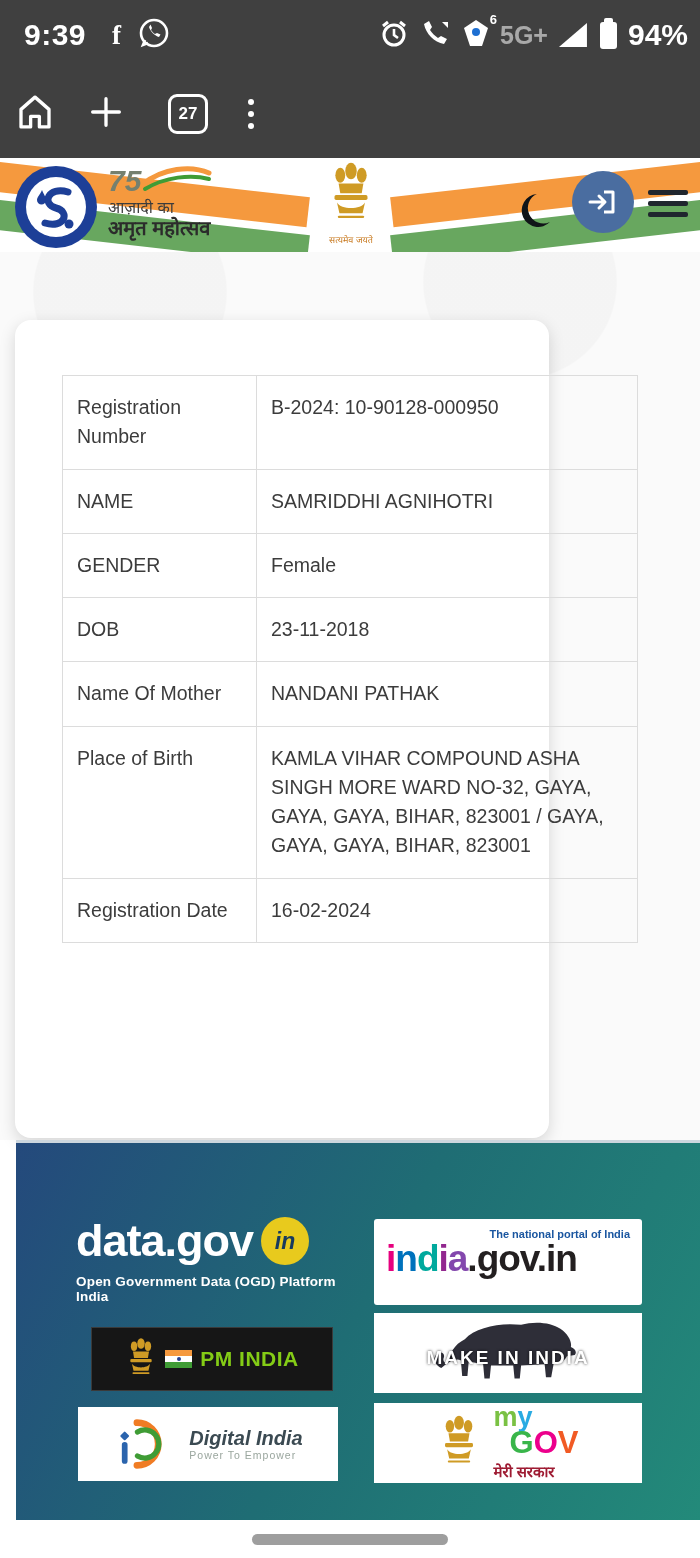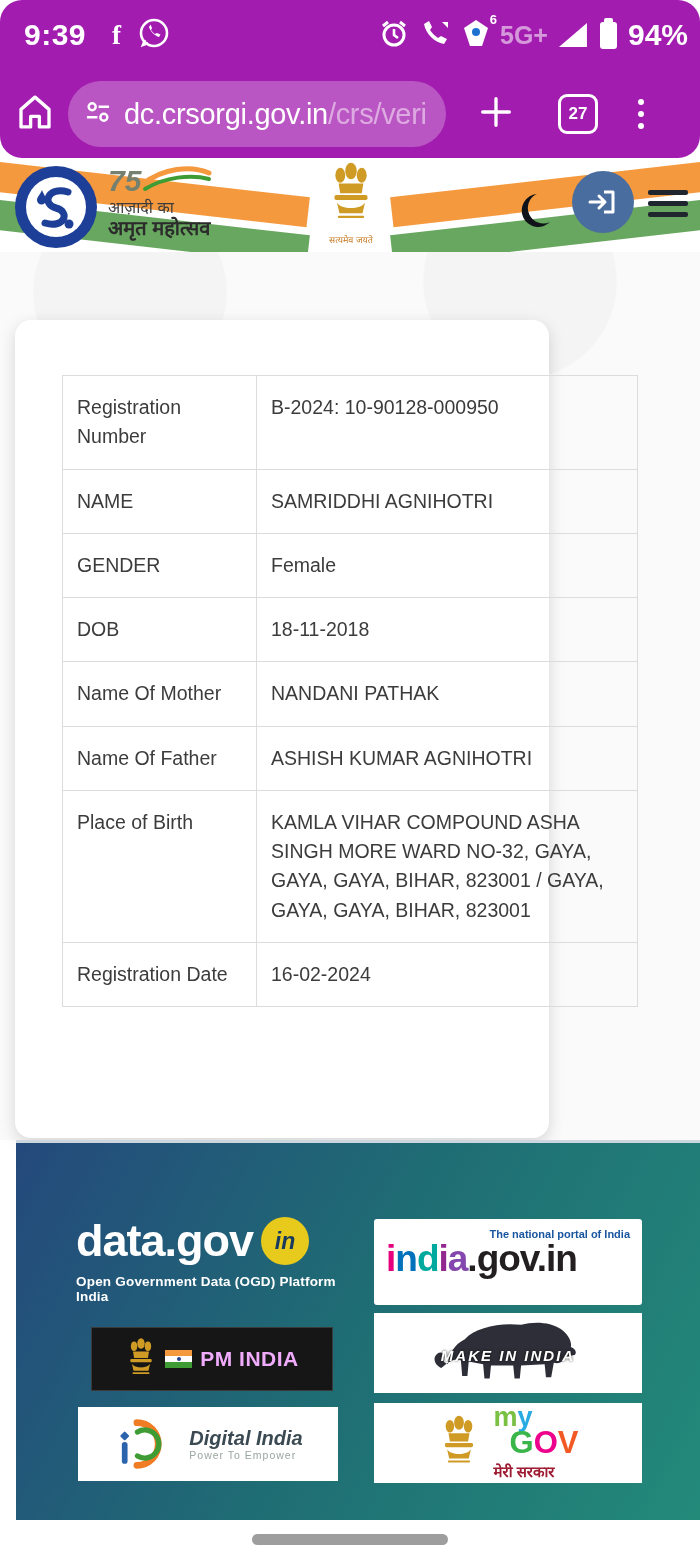--- a/index.html
+++ b/index.html
@@ -1,20 +1,20 @@
 <!DOCTYPE html>
 <html><head>
 <meta charset="utf-8">
 <style>
   html,body{margin:0;padding:0;background:#e9e9e9;}
   #screen{position:relative;width:700px;height:1558px;overflow:hidden;
     font-family:"Liberation Sans",sans-serif;background:#fff;margin:0 auto;}
 
   
-  .chrome{position:absolute;top:0;left:0;width:700px;height:158px;background:#a21caf;border-radius:22px;}
+  .chrome{position:absolute;top:0;left:0;width:700px;height:158px;background:#404040;}
   .statusbar{position:absolute;top:0;left:0;width:700px;height:70px;display:flex;align-items:center;}
   .sb-time{color:#fff;font-size:30px;font-weight:700;margin-left:24px;letter-spacing:.5px;}
   .sb-left-icons{display:flex;align-items:center;gap:16px;margin-left:26px;}
   .fb-f{color:#fff;font-size:27px;font-weight:700;font-family:"Liberation Serif",serif;}
   .sb-right{position:absolute;right:12px;top:0;height:70px;display:flex;align-items:center;gap:11px;}
   .sb-net{color:rgba(255,255,255,.55);font-size:25px;font-weight:700;}
   .sb-batt-pct{color:#fff;font-size:30px;font-weight:700;}
   .tri-signal{width:28px;height:24px;background:#fff;clip-path:polygon(100% 0,100% 100%,0 100%);}
   .battery{width:17px;height:27px;background:#fff;border-radius:3px;position:relative;margin-left:2px;}
   .battery::before{content:"";position:absolute;top:-4px;left:4px;width:9px;height:4px;background:#fff;border-radius:2px 2px 0 0;}
@@ -76,30 +76,30 @@
   .dg-title{font-size:45px;font-weight:800;letter-spacing:-1px;}
   .dg-badge{width:48px;height:48px;border-radius:50%;background:#e8ca1d;display:flex;align-items:center;justify-content:center;
     color:#173a5e;font-size:23px;font-weight:800;font-style:italic;}
   .dg-sub{font-size:13.5px;font-weight:700;margin-top:7px;letter-spacing:.2px;}
   .indiagov{left:358px;top:76px;width:268px;height:86px;background:#fff;border-radius:3px;padding:6px 12px;box-sizing:border-box;}
   .ig-tag{font-size:11px;font-weight:700;color:#1a56a0;text-align:right;margin-top:3px;}
   .ig-brand{font-size:37px;font-weight:800;letter-spacing:-1px;line-height:1.05;}
   .ig-suffix{color:#231f20;}
   .pmindia{left:75px;top:184px;width:240px;height:62px;background:#161616;border:1px solid #3a3a3a;
     display:flex;align-items:center;justify-content:center;gap:8px;}
-  .pm-label{color:#f0abfc;font-size:21px;font-weight:700;letter-spacing:.5px;}
+  .pm-label{color:#84cc16;font-size:21px;font-weight:700;letter-spacing:.5px;}
   .pm-flag{width:27px;height:18px;display:flex;flex-direction:column;}
   .pm-flag i{flex:1;}
   .pm-flag .fo{background:#f5993e;}
   .pm-flag .fw{background:#fff;position:relative;}
   .pm-flag .fw::after{content:"";position:absolute;left:50%;top:50%;width:4px;height:4px;margin:-2px;border-radius:50%;background:#26418f;}
   .pm-flag .fg{background:#3f9c35;}
   .makeinindia{left:358px;top:170px;width:268px;height:80px;background:#fff;display:flex;align-items:center;justify-content:center;position:relative;}
-  .mii-text{position:absolute;left:0;right:0;top:34px;text-align:center;color:#fff;font-size:15px;font-weight:800;
-    letter-spacing:2px;text-shadow:0 0 3px rgba(0,0,0,.8);font-style:italic;}
+  .mii-text{position:absolute;left:0;right:0;top:34px;text-align:center;color:#fff;font-size:19px;font-weight:800;
+    letter-spacing:2px;text-shadow:0 0 3px rgba(0,0,0,.8);}
   .digitalindia{left:62px;top:264px;width:260px;height:74px;background:#fff;display:flex;align-items:center;justify-content:center;gap:24px;}
   .di-title{font-size:20px;font-weight:700;font-style:italic;color:#3b4a52;line-height:1.1;}
   .di-sub{font-size:10.5px;color:#9aa69e;letter-spacing:1px;}
   .mygov{left:358px;top:260px;width:268px;height:80px;background:#fff;display:flex;align-items:center;justify-content:center;gap:14px;}
   .mg-my{font-size:27px;font-weight:800;line-height:.9;}
   .mg-gov{font-size:31px;font-weight:800;margin-left:16px;line-height:.9;}
   .mg-hindi{font-size:15px;color:#9e1b32;font-weight:700;margin-top:4px;}
 
   
   .navbar{position:absolute;top:1520px;left:0;width:700px;height:38px;background:#fff;}
@@ -151,33 +151,20 @@
         <span class="sb-batt-pct">94%</span>
       </span>
     </div>
 
     <div class="toolbar">
       <span>
         <svg width="42" height="42" viewBox="0 0 24 24">
             <path d="M12 3.5L4 10.5V20.5H9.5V14.5H14.5V20.5H20V10.5Z" fill="none" stroke="#fff" stroke-width="1.9" stroke-linejoin="round"></path>
           </svg>
       </span>
-      <div class="url-pill">
-        <span>
-          <svg width="28" height="28" viewBox="0 0 24 24" stroke="#fff" stroke-width="2.1" fill="none">
-              <circle cx="7" cy="7.5" r="3"></circle>
-              <path d="M12.5 7.5h9"></path>
-              <path d="M2.5 16.5h9"></path>
-              <circle cx="17" cy="16.5" r="3"></circle>
-            </svg>
-        </span>
-        <span class="url-text">
-          <span class="url-domain">dc.crsorgi.gov.in</span><span class="url-path">/crs/veri</span>
-        </span>
-      </div>
       <span class="tb-plus">
         <svg width="40" height="40" viewBox="0 0 24 24">
             <path d="M12 4v16M4 12h16" stroke="#fff" stroke-width="2" stroke-linecap="round"></path>
           </svg>
       </span>
       <span class="tab-box">
         <span>27</span>
       </span>
       <span class="menu-dots">
           <i></i>
@@ -262,29 +249,25 @@
         <tr>
           <td class="lbl">NAME</td>
           <td class="val">SAMRIDDHI AGNIHOTRI</td>
         </tr>
         <tr>
           <td class="lbl">GENDER</td>
           <td class="val">Female</td>
         </tr>
         <tr>
           <td class="lbl">DOB</td>
-          <td class="val">18-11-2018</td>
+          <td class="val">23-11-2018</td>
         </tr>
         <tr>
           <td class="lbl">Name Of Mother</td>
           <td class="val">NANDANI PATHAK</td>
-        </tr>
-        <tr>
-          <td class="lbl">Name Of Father</td>
-          <td class="val">ASHISH KUMAR AGNIHOTRI</td>
         </tr>
         <tr>
           <td class="lbl">Place of Birth</td>
           <td class="val">KAMLA VIHAR COMPOUND ASHA SINGH MORE WARD NO-32, GAYA, GAYA, GAYA, BIHAR, 823001 / GAYA, GAYA, GAYA, BIHAR, 823001</td>
         </tr>
         <tr>
           <td class="lbl">Registration Date</td>
           <td class="val">16-02-2024</td>
         </tr>
       </tbody>

